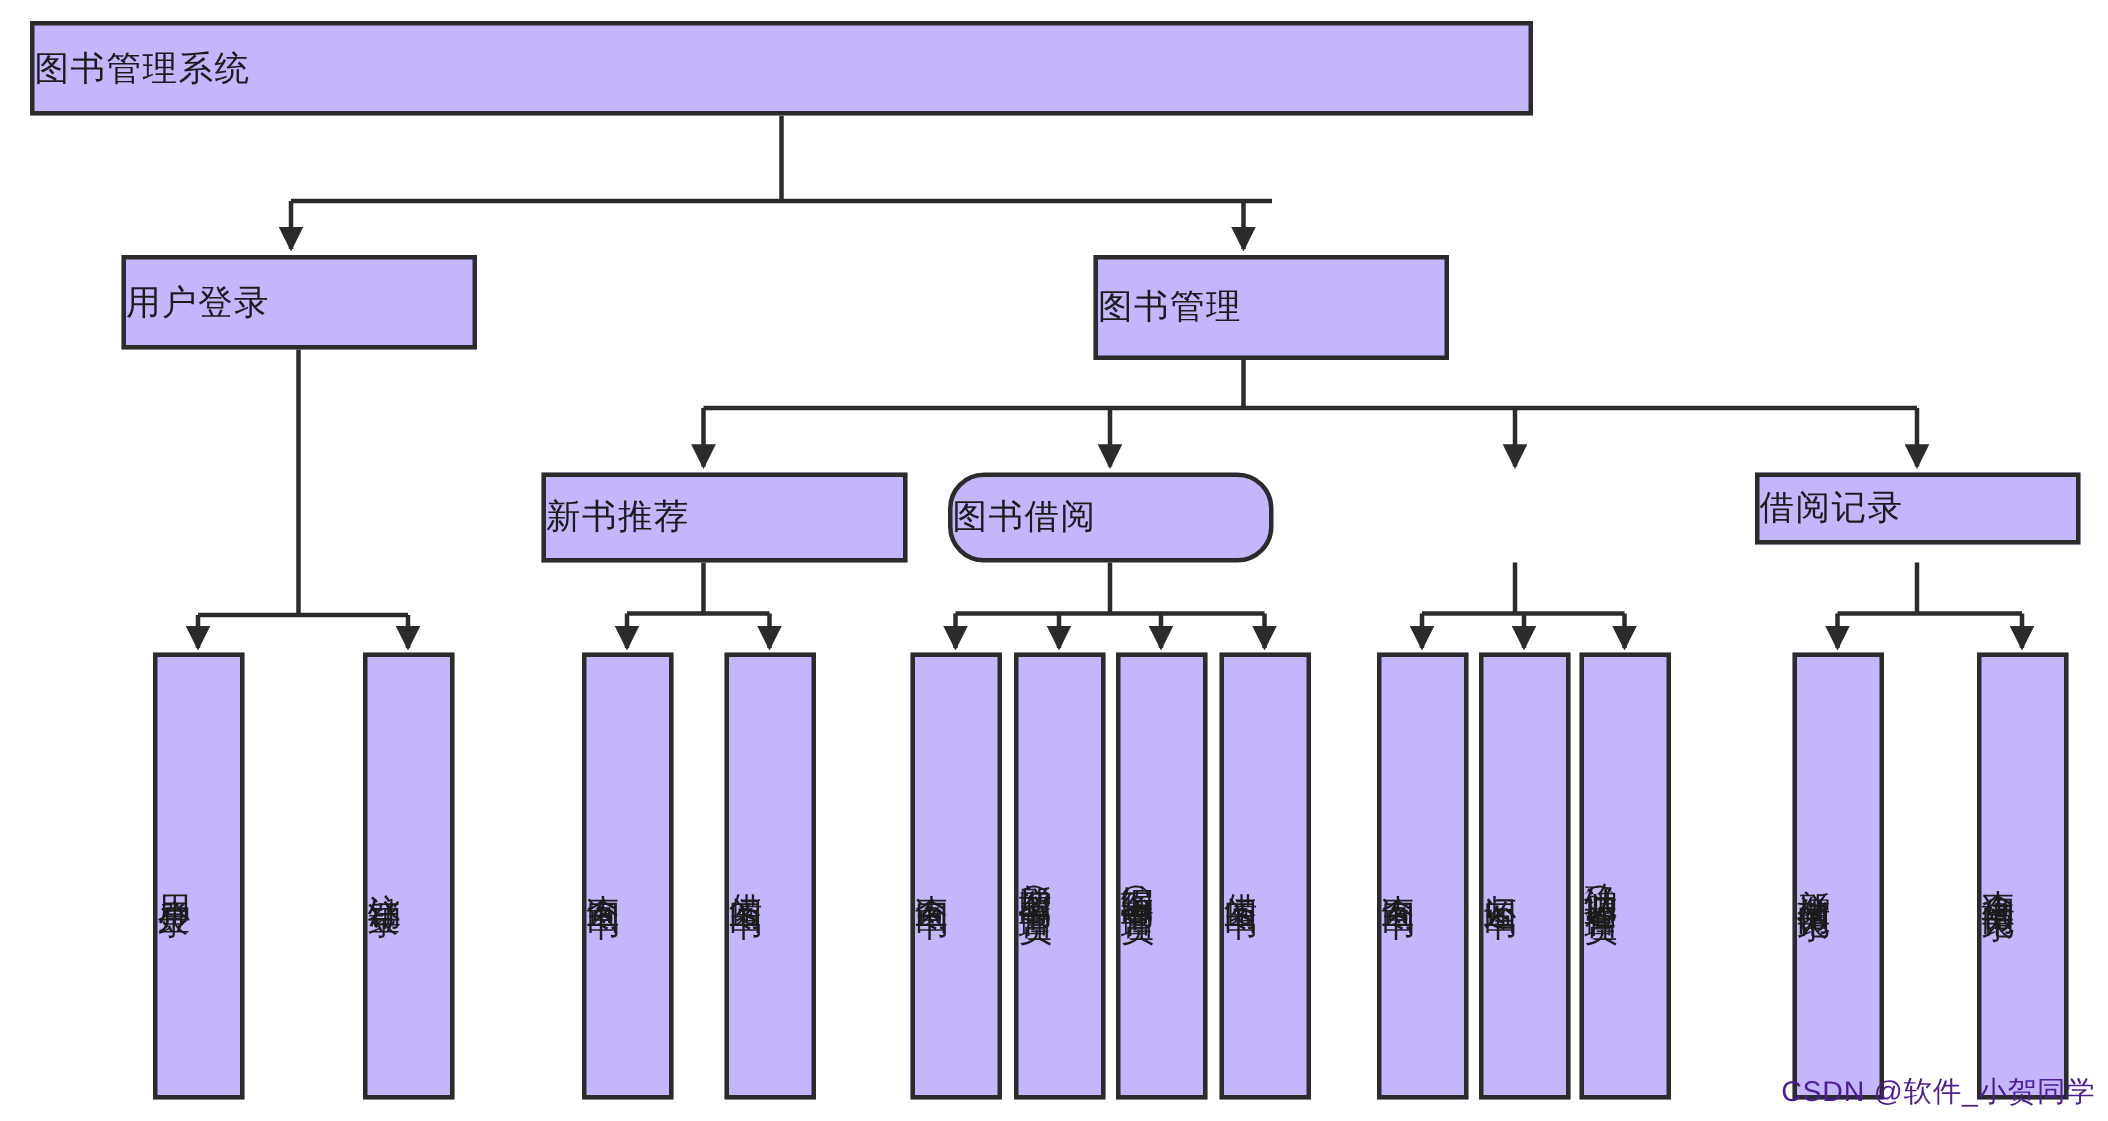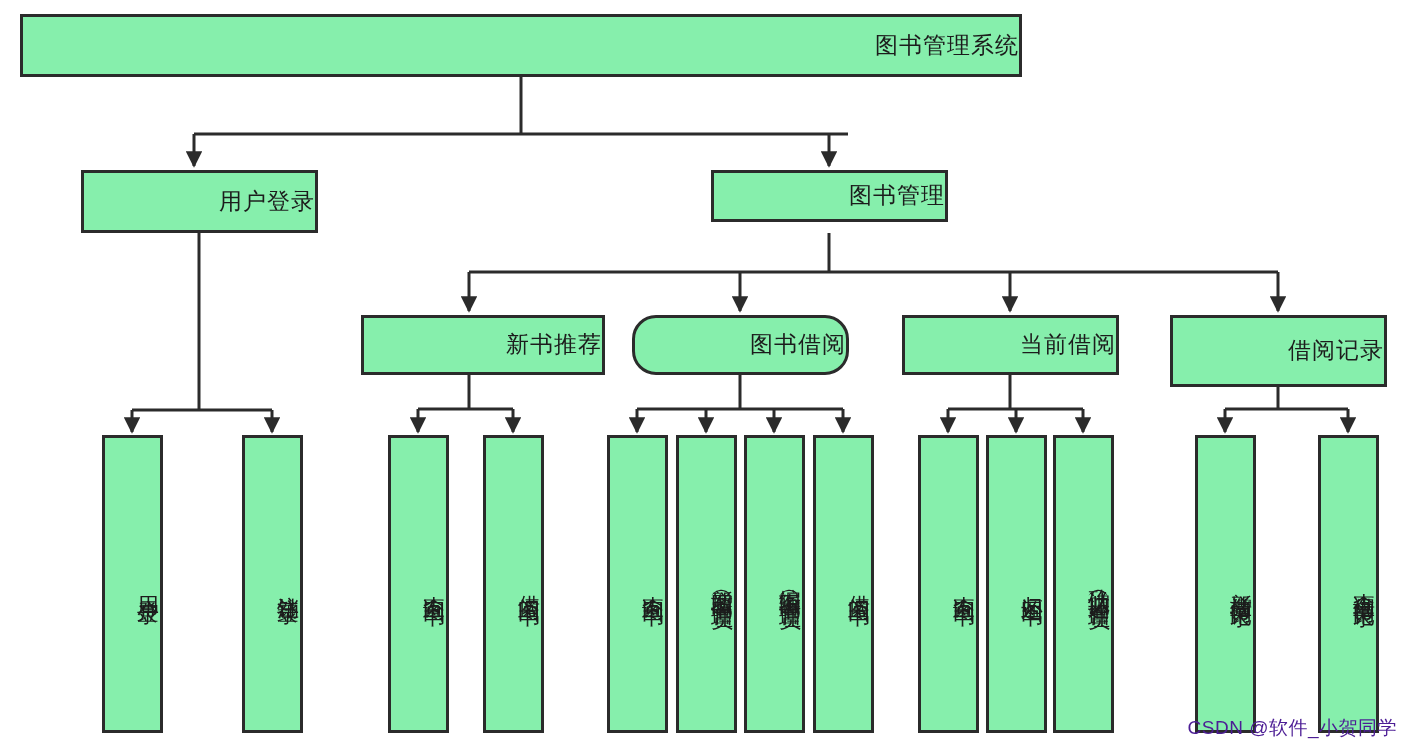--- a/index.html
+++ b/index.html
@@ -20,24 +20,24 @@
     left: 0;
     top: 0;
     width: 1405px;
     height: 747px;
     pointer-events: none;
   }
   .node {
     position: absolute;
     box-sizing: border-box;
     border: 3px solid #2b2b2b;
-    background: #86efac;
+    background: #c4b5fd;
     display: flex;
     align-items: center;
-    justify-content: flex-end;
+    justify-content: flex-start;
     color: #1c1c1c;
     z-index: 2;
   }
   .node .label {
     font-size: 23px;
     line-height: 1.12;
     letter-spacing: 1px;
     white-space: nowrap;
     text-align: center;
   }
@@ -116,34 +116,31 @@
     </g>
   </svg>
 
   <div class="node" style="left:20px; top:14px; width:1002px; height:63px;">
     <span class="label">图书管理系统</span>
   </div>
 
   <div class="node" style="left:81px; top:170px; width:237px; height:63px;">
     <span class="label">用户登录</span>
   </div>
-  <div class="node" style="left:711px; top:170px; width:237px; height:52px;">
+  <div class="node" style="left:729px; top:170px; width:237px; height:70px;">
     <span class="label">图书管理</span>
   </div>
 
   <div class="node" style="left:361px; top:315px; width:244px; height:60px;">
     <span class="label">新书推荐</span>
   </div>
   <div class="node" style="left:632px; top:315px; width:217px; height:60px;border-radius:24px;">
     <span class="label">图书借阅</span>
   </div>
-  <div class="node" style="left:902px; top:315px; width:217px; height:60px;">
-    <span class="label">当前借阅</span>
-  </div>
-  <div class="node" style="left:1170px; top:315px; width:217px; height:72px;">
+  <div class="node" style="left:1170px; top:315px; width:217px; height:48px;">
     <span class="label">借阅记录</span>
   </div>
 
   <div class="node vertical" style="left:102px; top:435px; width:61px; height:298px;">
     <span class="label">用户登录</span>
   </div>
   <div class="node vertical" style="left:242px; top:435px; width:61px; height:298px;">
     <span class="label">注销登录</span>
   </div>
 

